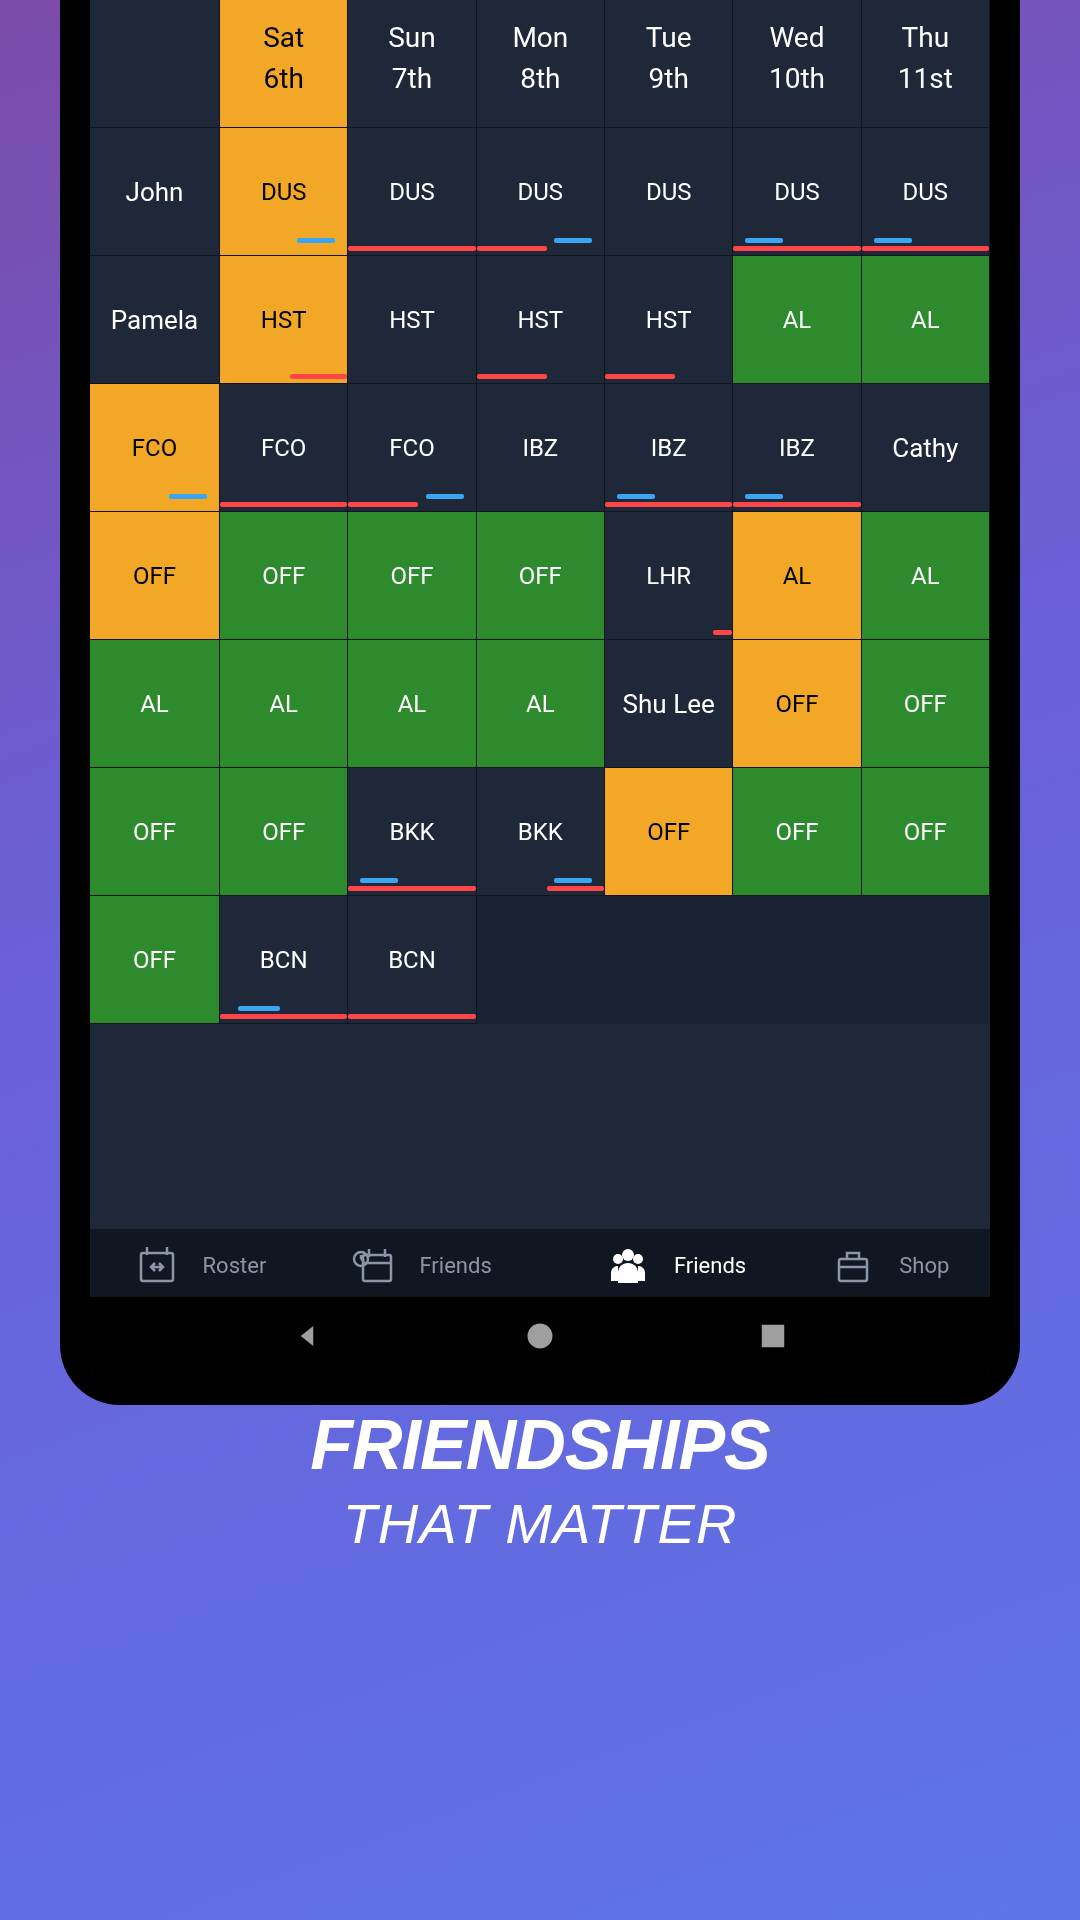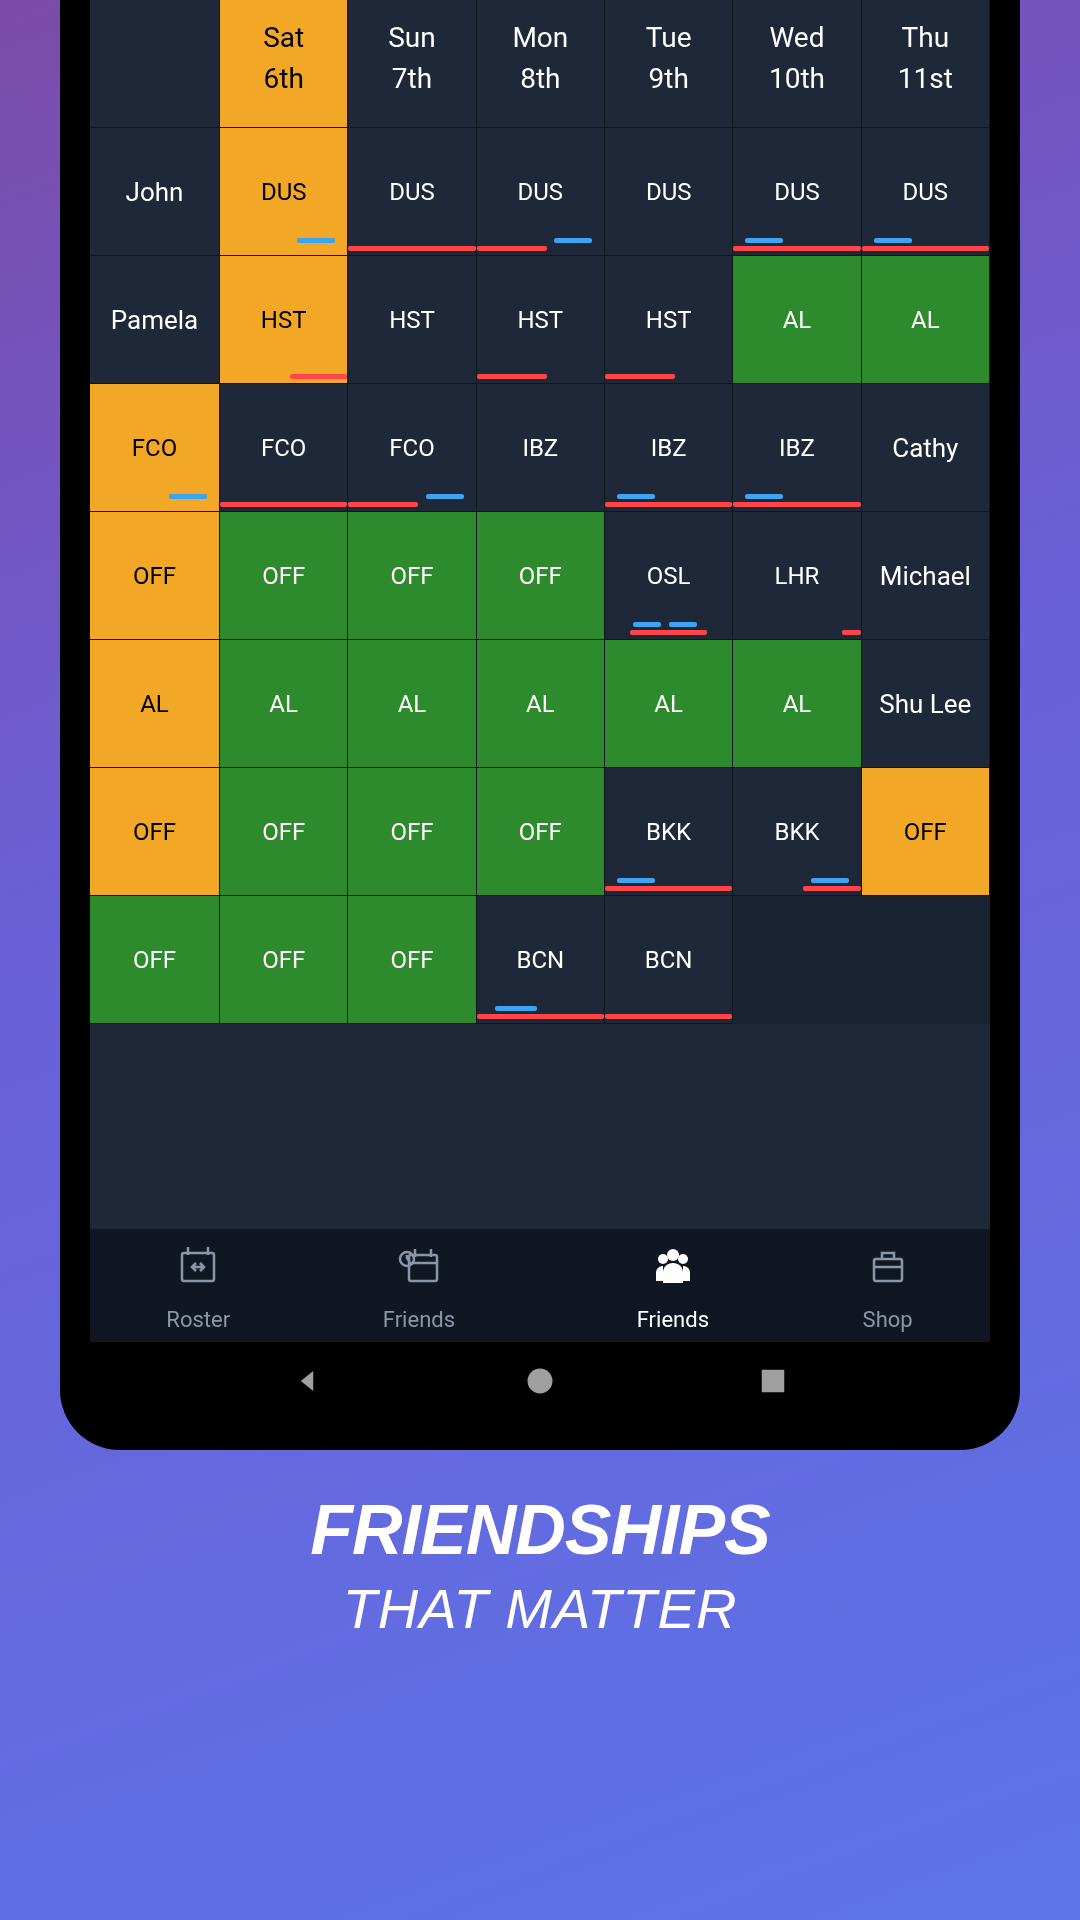--- a/index.html
+++ b/index.html
@@ -84,40 +84,39 @@
   }
   .bottom-nav {
     background: #111722;
     display: flex;
     justify-content: space-around;
     align-items: center;
     padding: 14px 0 10px;
   }
   .nav-item {
     display: flex;
-    flex-direction: column;
+    flex-direction: row;
     align-items: center;
     gap: 20px;
     color: #8a96a8;
     font-size: 22px;
   }
   .nav-item.active { color: #fff; margin-left: 29px; }
   .nav-icon { width: 52px; height: 44px; display:flex; align-items:center; justify-content:center; }
   .sys-nav {
     background: #000;
     display: flex;
     justify-content: space-around;
     align-items: center;
     padding: 24px 100px;
   }
   .sys-btn { width: 30px; height: 30px; fill:#9f9f9f; }
   .tagline {
     color: #fff;
     text-align: center;
-    margin-top: 40px;
     font-family: 'Segoe UI', Arial, sans-serif;
     font-weight: 600;
   }
   .tagline .l1 { font-size: 70px; letter-spacing: -1px; font-style: italic; }
   .tagline .l2 { font-size: 56px; font-weight: 400; letter-spacing: 1px; font-style: italic; margin-top: 6px; }
 </style>
 </head>
 <body>
 
 <div class="phone-frame">
@@ -230,30 +229,23 @@
         <div class="cell green">
           <span>OFF</span>
         </div>
         <div class="cell green">
           <span>OFF</span>
         </div>
         <div class="cell green">
           <span>OFF</span>
         </div>
         <div class="cell ">
-          <span>OSL</span>
-          <div class="redbar" style="left: 20%; width: 60%;"></div>
-          <div class="bluebar" style="left: 28px; width: 28px;"></div>
-          <div class="bluebar" style="left: 64px; width: 28px;"></div>
-        </div>
-        <div class="cell ">
           <span>LHR</span>
           <div class="redbar" style="right: 0px; width: 15%;"></div>
         </div>
-        <div class="name-cell">Michael</div>
         <div class="cell highlight">
           <span>AL</span>
         </div>
         <div class="cell green">
           <span>AL</span>
         </div>
         <div class="cell green">
           <span>AL</span>
         </div>
         <div class="cell green">

